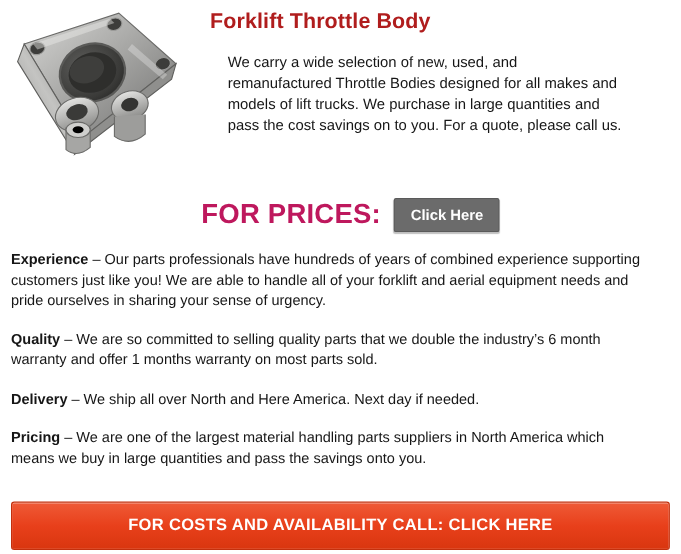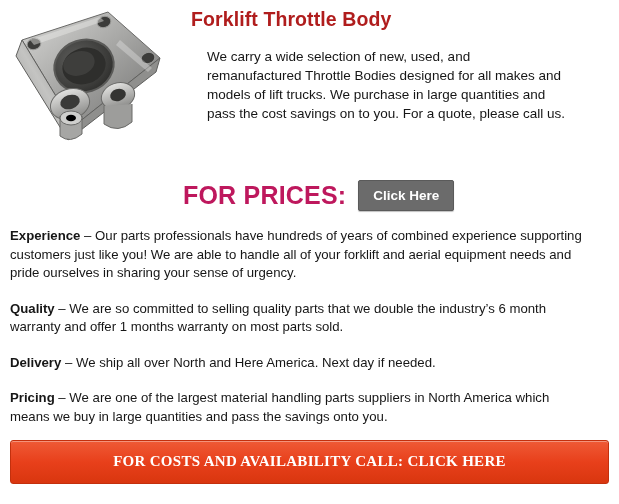--- a/index.html
+++ b/index.html
@@ -95,22 +95,21 @@
   .para .lead {
     font-weight: bold;
     margin-top: 24px;
   }
 
   
   .cta-wrap {
     position: absolute;
     left: 10px;
     right: 10px;
-    bottom: 20px;
-    font-family: Liberation Serif, serif;
+    bottom: 4px;
   }
   .cta-bar {
     background: linear-gradient(to bottom, #ef5a36 0%, #e8401b 50%, #d9360f 100%);
     border: 1px solid #c3300d;
     border-radius: 3px;
     text-align: center;
     color: #ffffff;
     font-size: 15px;
     font-weight: bold;
     letter-spacing: 0.3px;

